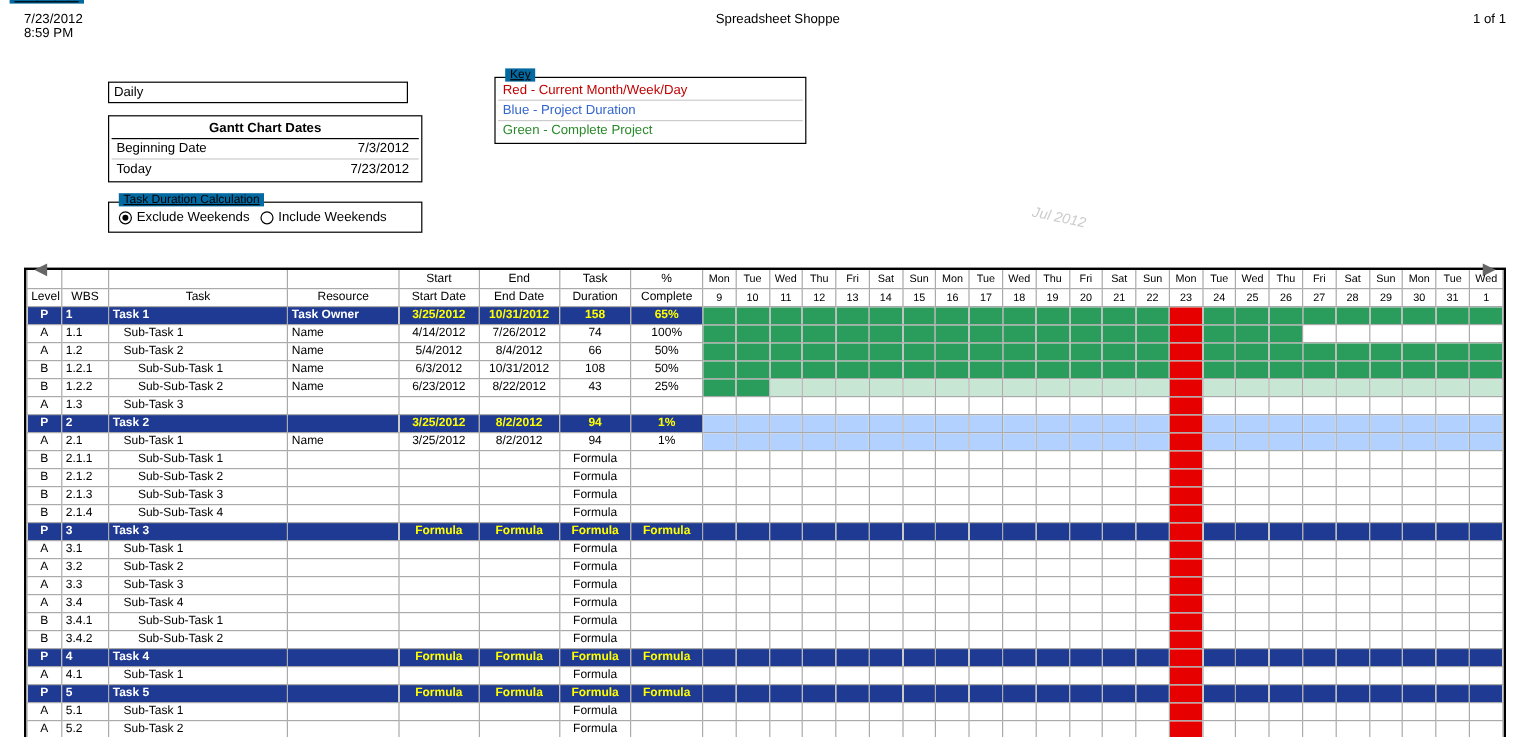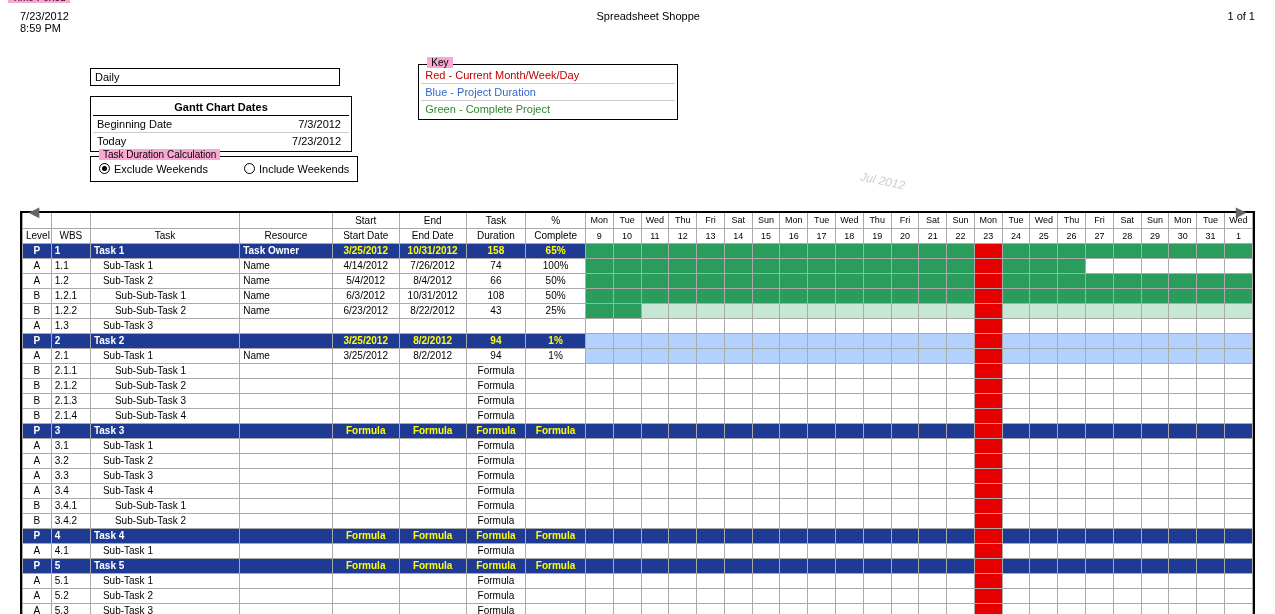--- a/index.html
+++ b/index.html
@@ -29,23 +29,24 @@
   .config-box {
     border: 1px solid #000;
     padding: 2px;
     position: relative;
     margin-top: 10px;
   }
   .config-title {
     position: absolute;
     top: -8px;
     left: 8px;
-    background: #f9a8d4;
+    background: #0369a1;
     padding: 0 4px;
     font-size: 10px;
+    text-decoration: underline;
   }
   .time-period { width: 250px; }
   .time-period-input {
     border: 1px solid #000;
     padding: 2px 4px;
     margin-top: 4px;
   }
   .gantt-dates { width: 262px; margin-top: 10px; }
   .gantt-dates-title {
     text-align: center;
@@ -58,25 +59,25 @@
     border-bottom: 1px solid #ccc;
   }
   .date-row:last-child { border-bottom: none; }
   .date-label { flex: 1; padding: 2px 4px; }
   .date-value { padding: 2px 8px; text-align: right; width: 80px; }
   
   .duration-calc {
     border: 1px solid #000;
     padding: 6px 8px;
     position: relative;
-    margin-top: 4px;
+    margin-top: 16px;
     display: flex;
-    gap: 36px;
-  }
-  .radio-opt { display: flex; align-items: flex-start; gap: 4px; }
+    gap: 9px;
+  }
+  .radio-opt { display: flex; align-items: center; gap: 4px; }
   .radio-circle {
     width: 11px; height: 11px;
     border: 1px solid #000;
     border-radius: 50%;
     display: inline-flex;
     align-items: center;
     justify-content: center;
   }
   .radio-circle.selected::after {
     content: '';

